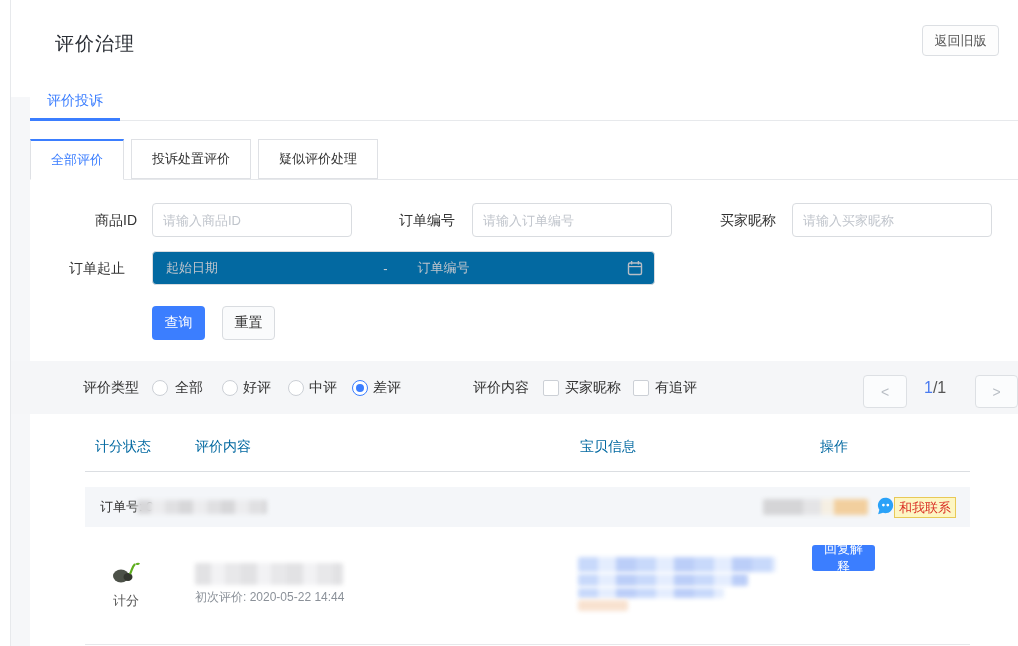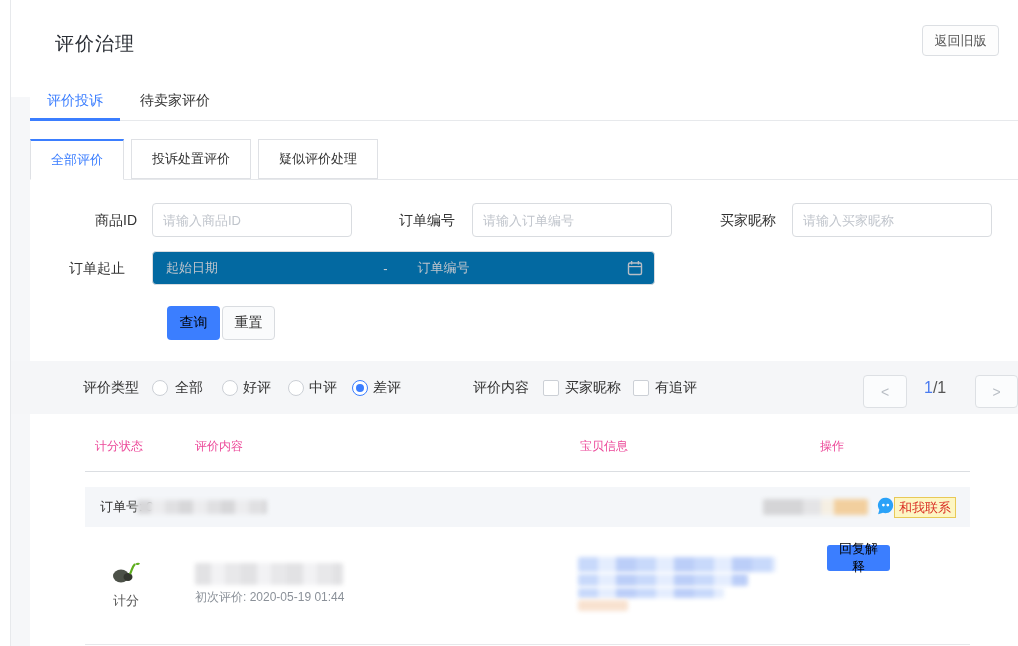--- a/index.html
+++ b/index.html
@@ -39,44 +39,44 @@
     font-family:"Liberation Sans","DejaVu Sans",sans-serif;}
   .f-input::placeholder{color:#c0c5cc;}
   .date-range{left:152px;top:251px;width:503px;height:34px;box-sizing:border-box;border:1px solid #d9dce0;
     border-radius:4px;background:#0369a1;display:flex;align-items:center;cursor:text;}
   .date-ph{color:#c0c5cc;font-size:13px;}
   .date-start{flex:1;padding-left:13px;}
   .date-sep{color:#cfd3d9;width:20px;text-align:center;}
   .date-end{flex:1;padding-left:22px;}
   .cal-icon{width:16px;height:16px;margin-right:11px;flex:none;}
 
-  .btn-primary{position:absolute;box-sizing:border-box;border:none;border-radius:4px;background:#3b7eff;color:#000000;
+  .btn-primary{position:absolute;box-sizing:border-box;border:none;border-radius:4px;background:#3b7eff;color:#ffffff;
     font-size:14px;display:flex;align-items:center;justify-content:center;cursor:pointer;
-    font-family:Liberation Sans, sans-serif;margin-left:15px;}
+    font-family:Liberation Sans, sans-serif;}
   .btn-plain{position:absolute;box-sizing:border-box;border:1px solid #d9dce0;border-radius:4px;background:#fafbfc;color:#333;
     font-size:14px;display:flex;align-items:center;justify-content:center;cursor:pointer;
     font-family:"Liberation Sans","DejaVu Sans",sans-serif;}
 
   
   .filter-bar{left:11px;right:0;top:361px;height:53px;background:#f5f6f8;}
   .fb-label{position:absolute;top:0;line-height:53px;font-size:14px;color:#333;}
   .radio{position:absolute;top:19px;width:16px;height:16px;box-sizing:border-box;border:1px solid #ccd0d6;
     border-radius:50%;background:#fff;cursor:pointer;}
   .radio.checked{border-color:#3b7eff;}
   .radio.checked::after{content:"";position:absolute;left:3px;top:3px;width:8px;height:8px;border-radius:50%;background:#3b7eff;}
   .opt-label{position:absolute;top:0;line-height:53px;font-size:14px;color:#333;cursor:pointer;}
   .checkbox{position:absolute;top:19px;width:16px;height:16px;box-sizing:border-box;border:1px solid #ccd0d6;
     border-radius:2px;background:#fff;cursor:pointer;}
   .pg-btn{position:absolute;top:14px;width:44px;height:33px;box-sizing:border-box;border:1px solid #dde0e4;
     border-radius:4px;background:#fbfcfd;color:#b9bec5;font-size:14px;display:flex;align-items:center;justify-content:center;cursor:pointer;}
   .pg-info{position:absolute;top:0;line-height:53px;font-size:16px;color:#555;}
   .pg-cur{color:#4a7bf0;}
 
   
-  .th{position:absolute;font-size:12px;color:#ec4899;}
+  .th{position:absolute;font-size:14px;color:#0369a1;}
   .thead-border{left:85px;width:885px;top:471px;height:0;border-top:1px solid #dbdee2;}
   .order-band{left:85px;top:487px;width:885px;height:40px;background:#f4f6f9;}
   .order-text{position:absolute;left:15px;top:0;line-height:40px;font-size:13px;color:#333;}
   .row-bottom{left:85px;width:885px;top:644px;height:0;border-top:1px solid #e6e8eb;}
 
   .mosaic{position:absolute;filter:blur(2px);border-radius:2px;}
   .m-gray{background:repeating-linear-gradient(90deg,#d7d7d9 0 14px,#ececee 14px 28px,#e0e0e2 28px 42px);}
   .m-gray-lt{background:repeating-linear-gradient(90deg,#e2e2e4 0 16px,#f2f2f4 16px 30px,#e8e8ea 30px 46px);}
   .m-gray-orange{background:linear-gradient(90deg,#d5d5d7 0 38%,#e4e4e6 38% 55%,#f5efe3 55% 68%,#f2cf9e 68% 100%);}
   .m-blue{background:repeating-linear-gradient(90deg,#c8d9fb 0 20px,#e4edfe 20px 38px,#bbcef8 38px 58px);}
@@ -91,21 +91,20 @@
 <body>
 
 <div class="v-divider"></div>
 <div class="left-strip"></div>
 
 <div class="abs page-title">评价治理</div>
 <button class="abs back-btn">返回旧版</button>
 
 <div class="abs tabs-row">
   <div class="tab active">评价投诉</div>
-  <div class="tab">待卖家评价</div>
 </div>
 
 <div class="abs subtabs-row">
   <div class="stab active">全部评价</div>
   <div class="stab">投诉处置评价</div>
   <div class="stab">疑似评价处理</div>
 </div>
 
 <div class="f-label" style="left:95px;top:203px;">商品ID</div>
 <input class="f-input" style="left: 152px; top: 203px; width: 200px;" placeholder="请输入商品ID">
@@ -184,21 +183,21 @@
 
 <svg class="abs" style="left:110px;top:556px;width:32px;height:30px;" viewBox="0 0 32 30">
   <ellipse cx="11" cy="20" rx="8" ry="6.5" fill="#4c5148"></ellipse>
   <ellipse cx="18" cy="21" rx="4.5" ry="4" fill="#33362f"></ellipse>
   <path d="M20 18 C22 14, 22 11, 25 8" stroke="#5fae1f" stroke-width="2.2" fill="none"></path>
   <path d="M25 8 C27 6.5, 29 6.5, 30 7.5 C28.5 9.5, 26.5 9.5, 25 8z" fill="#5fae1f"></path>
 </svg>
 <div class="score-text" style="left:113px;top:592px;">计分</div>
 
 <div class="mosaic m-gray-lt" style="left:195px;top:563px;width:148px;height:22px;"></div>
-<div class="date-text" style="left:195px;top:589px;">初次评价: 2020-05-19 01:44</div>
+<div class="date-text" style="left:195px;top:589px;">初次评价: 2020-05-22 14:44</div>
 
 <div class="mosaic m-blue" style="left:578px;top:557px;width:198px;height:15px;"></div>
 <div class="mosaic m-blue" style="left:578px;top:574px;width:170px;height:12px;"></div>
 <div class="mosaic m-blue" style="left:578px;top:588px;width:146px;height:10px;"></div>
 <div class="mosaic m-peach" style="left:578px;top:600px;width:50px;height:11px;"></div>
 
 <button class="btn-primary" style="left:812px;top:545px;width:63px;height:26px;font-size:13px;border-radius:3px;">回复解释</button>
 
 <div class="abs row-bottom"></div>
 

